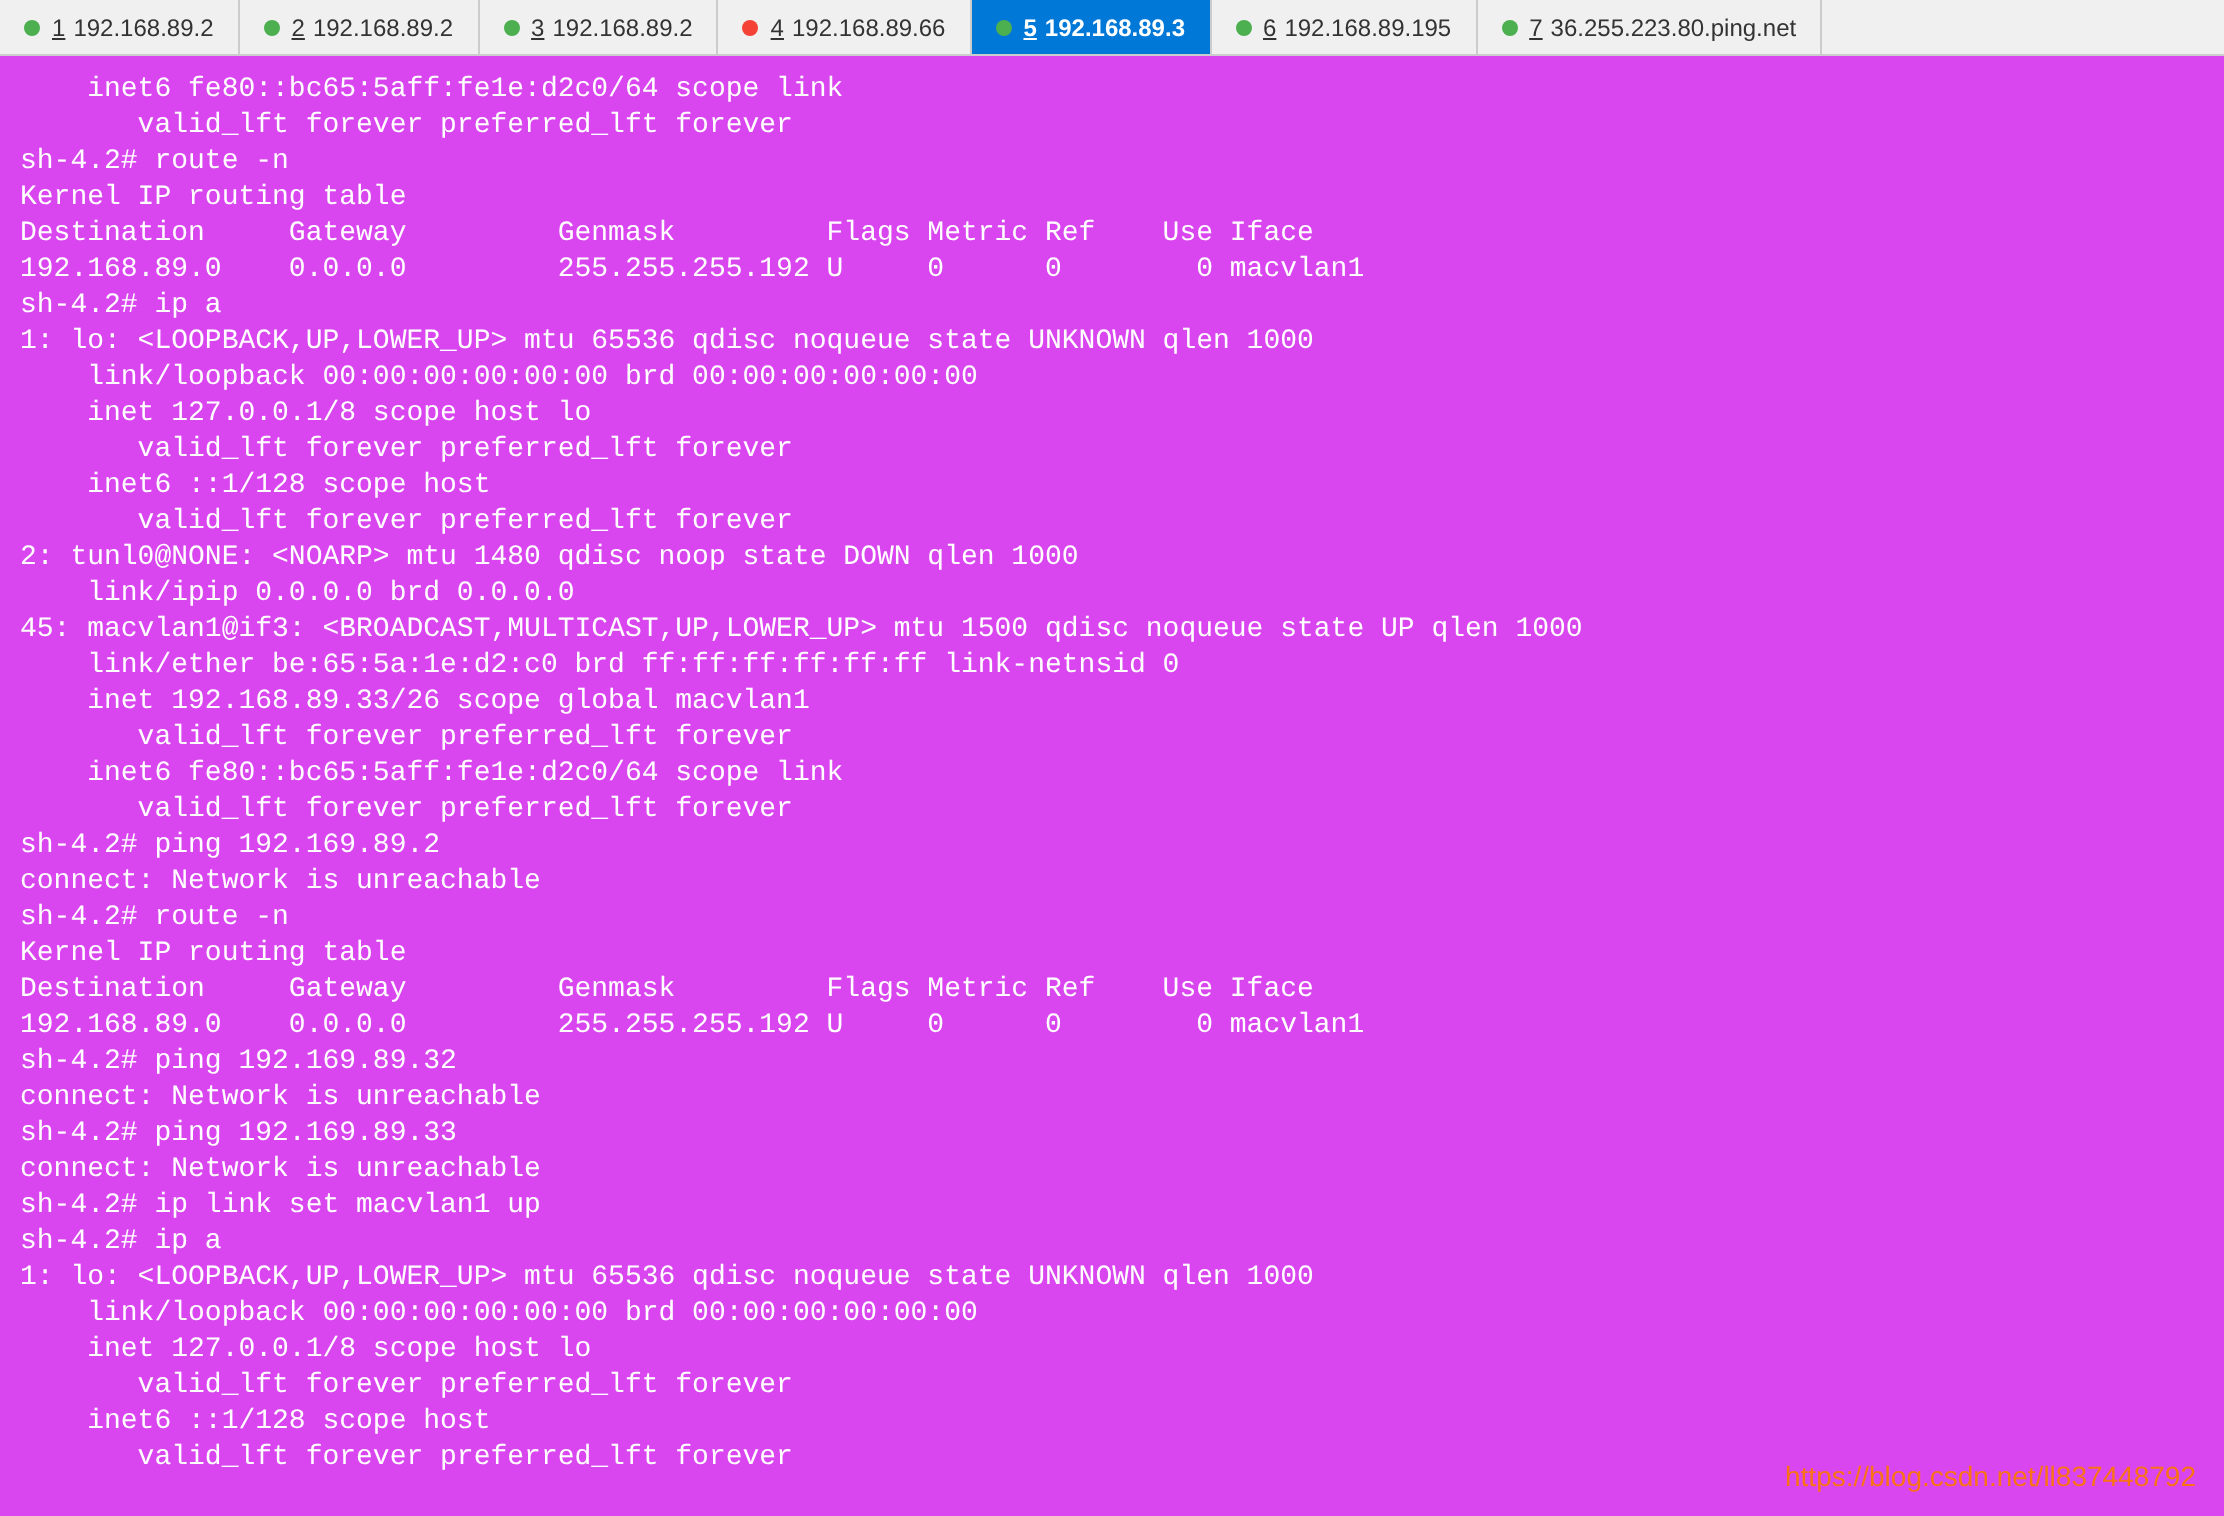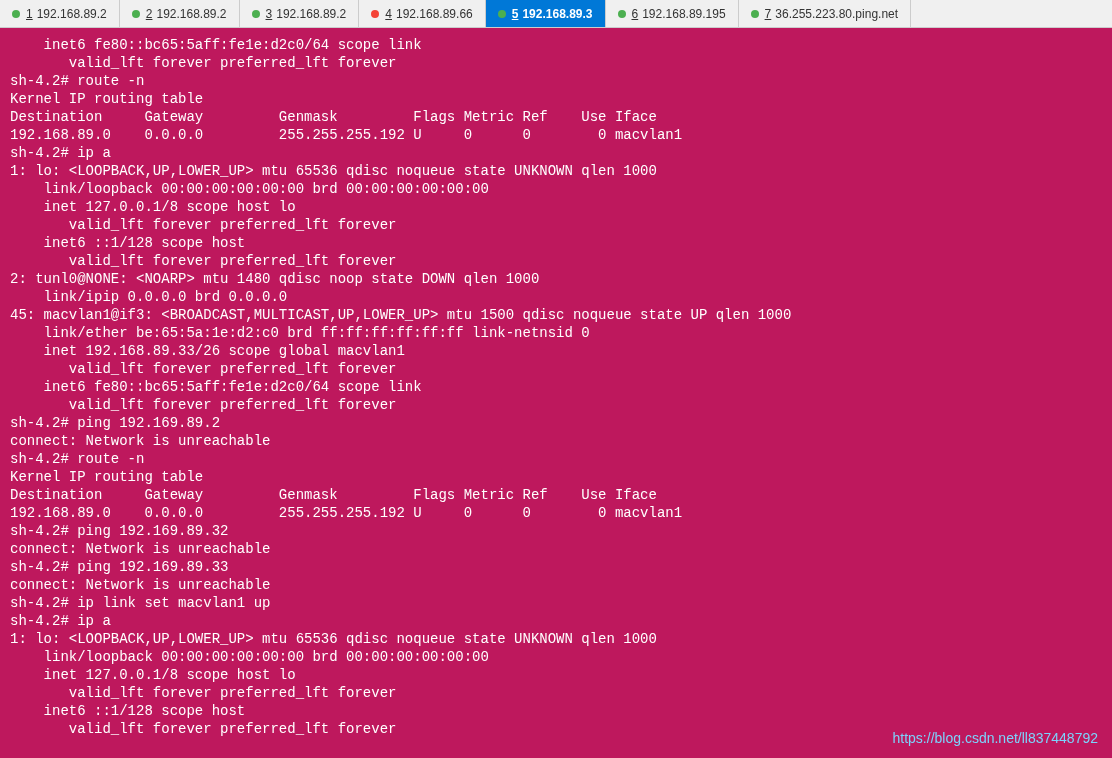--- a/index.html
+++ b/index.html
@@ -44,35 +44,35 @@
       margin-right: 6px;
       flex-shrink: 0;
     }
     .dot-green { background: #4caf50; }
     .dot-red { background: #f44336; }
     .tab-num {
       text-decoration: underline;
       margin-right: 4px;
     }
     .terminal {
-      background: #be185d;
+      background: #d946ef;
       color: #fff;
       font-family: "Consolas", "Courier New", monospace;
       font-size: 14px;
       line-height: 18px;
       padding: 8px 0 8px 10px;
       white-space: pre;
       height: calc(100% - 28px);
       overflow: hidden;
     }
     .watermark {
       position: absolute;
       bottom: 12px;
       right: 14px;
-      color: #7dd3fc;
+      color: #f97316;
       font-size: 14px;
       font-family: Arial, sans-serif;
     }
   </style>
 </head>
 <body>
 
 <div class="tab-bar">
     <div class="tab">
       <span class="tab-dot dot-green"></span>

